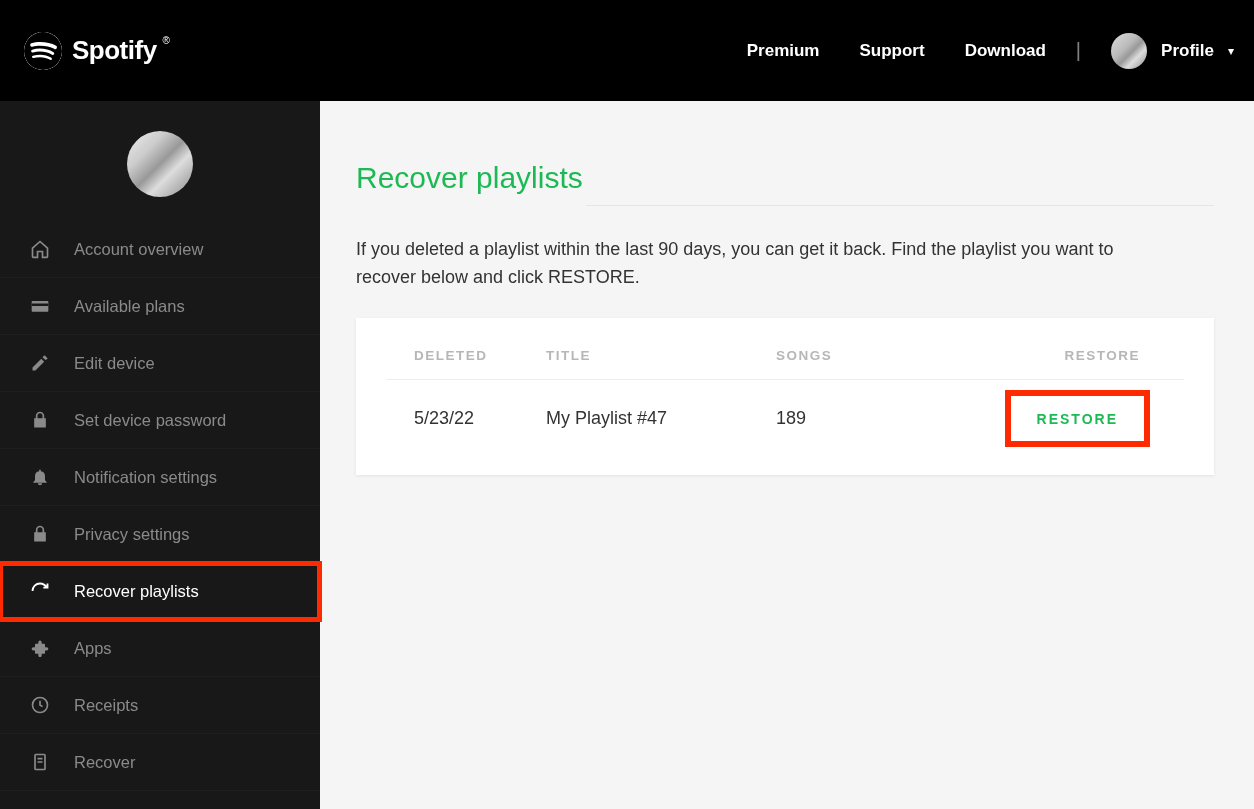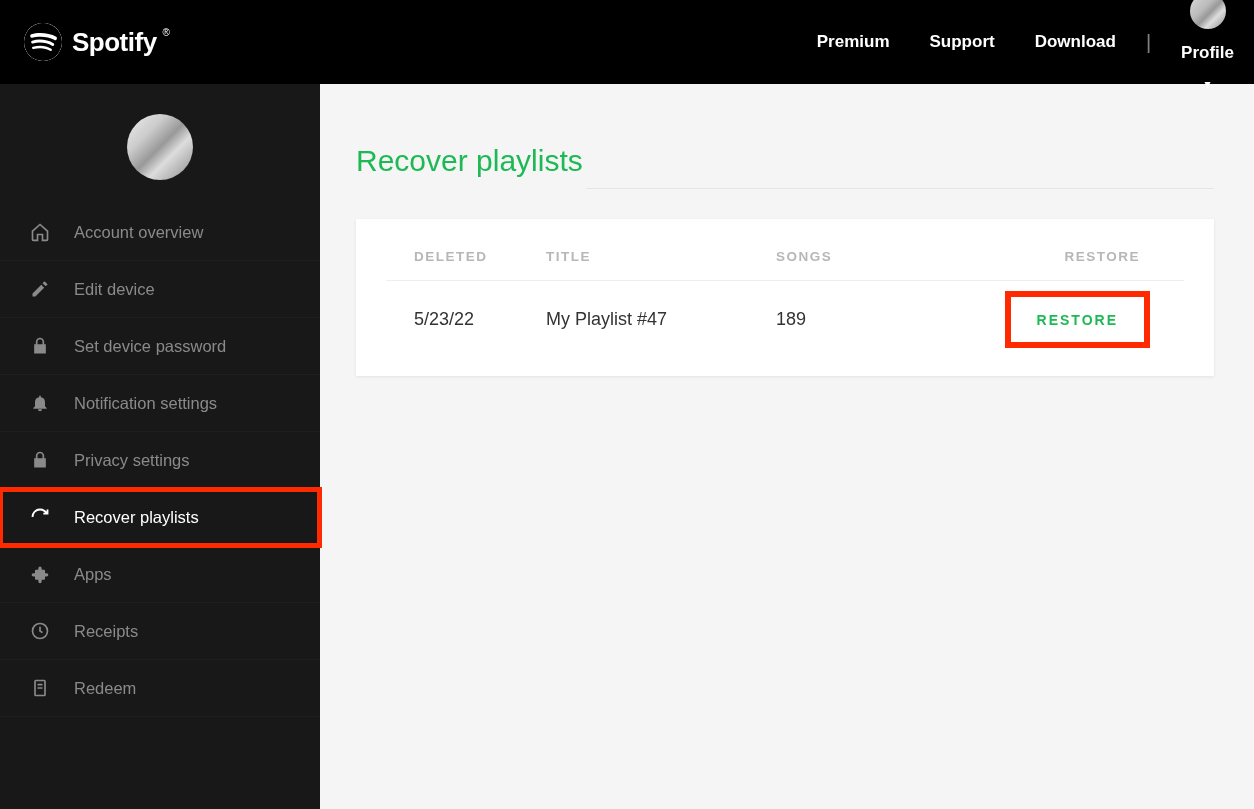--- a/index.html
+++ b/index.html
@@ -5,37 +5,37 @@
   * { margin: 0; padding: 0; box-sizing: border-box; }
   body {
     font-family: -apple-system, BlinkMacSystemFont, "Segoe UI", Helvetica, Arial, sans-serif;
     background: #f5f5f5;
     width: 1254px;
     height: 809px;
     overflow: hidden;
   }
   .header {
     background: #000;
-    height: 84px;
+    height: 101px;
     display: flex;
     align-items: center;
     justify-content: space-between;
     padding: 0 20px 0 24px;
   }
   .logo-area { display: flex; align-items: center; gap: 10px; cursor: pointer; }
   .spotify-icon {
     width: 38px; height: 38px; border-radius: 50%;
     background: #fff; display: flex; align-items: center; justify-content: center;
   }
   .logo-text { color: #fff; font-size: 26px; font-weight: 700; letter-spacing: -0.5px; }
   .logo-tm { color: #fff; font-size: 10px; position: relative; top: -10px; left: -4px; }
   .nav-right { display: flex; align-items: center; gap: 30px; }
   .nav-link { color: #fff; font-size: 17px; font-weight: 700; cursor: pointer; padding-left: 10px; }
   .nav-divider { color: #fff; opacity: 0.5; font-size: 20px; }
-  .profile-area { display: flex; align-items: center; gap: 14px; cursor: pointer; flex-direction: column; }
+  .profile-area { display: flex; align-items: center; gap: 14px; cursor: pointer; }
   .avatar-top {
     width: 36px; height: 36px; border-radius: 50%;
     background: linear-gradient(135deg,#ddd 0%,#bbb 40%,#999 55%,#ddd 70%,#888 100%);
   }
   .profile-label { color: #fff; font-size: 17px; font-weight: 700; }
   .chevron-down { color: #fff; font-size: 12px; }
 
   .body-area { display: flex; height: calc(100% - 80px); }
   .sidebar {
     width: 320px;
@@ -125,20 +125,29 @@
       <span class="side-icon">
           <svg viewBox="0 0 24 24" fill="none" stroke="currentColor" stroke-width="2">
             <path d="M3 11l9-8 9 8v10a1 1 0 01-1 1h-5v-7h-6v7H4a1 1 0 01-1-1V11z"></path>
           </svg>
         </span>
       <span>Account overview</span>
     </div>
     <div class="side-item">
       <span class="side-icon">
           <svg viewBox="0 0 24 24" fill="currentColor">
+            <rect x="2" y="6" width="20" height="13" rx="1"></rect>
+            <rect x="2" y="9" width="20" height="3" fill="#181818"></rect>
+          </svg>
+        </span>
+      <span>Available plans</span>
+    </div>
+    <div class="side-item">
+      <span class="side-icon">
+          <svg viewBox="0 0 24 24" fill="currentColor">
             <path d="M3 17.5V21h3.5L17 10.5 13.5 7 3 17.5zM20.7 7.3a1 1 0 000-1.4l-2.6-2.6a1 1 0 00-1.4 0L15 5l3.5 3.5 2.2-1.2z"></path>
           </svg>
         </span>
       <span>Edit device</span>
     </div>
     <div class="side-item">
       <span class="side-icon">
           <svg viewBox="0 0 24 24" fill="currentColor">
             <path d="M17 10V7a5 5 0 00-10 0v3H5v11h14V10h-2zm-8 0V7a3 3 0 116 0v3H9z"></path>
           </svg>
@@ -186,27 +195,28 @@
         </span>
       <span>Receipts</span>
     </div>
     <div class="side-item">
       <span class="side-icon">
           <svg viewBox="0 0 24 24" fill="none" stroke="currentColor" stroke-width="2">
             <rect x="6" y="3" width="12" height="18" rx="1"></rect>
             <path d="M9 8h6M9 12h6"></path>
           </svg>
         </span>
-      <span>Redeem</span>
+      <span>Recover</span>
     </div>
   </div>
 
   <div class="main">
     <h1 class="page-title">Recover playlists</h1>
     <div class="title-underline"></div>
+    <p class="intro">If you deleted a playlist within the last 90 days, you can get it back. Find the playlist you want to recover below and click RESTORE.</p>
 
     <div class="table-card">
       <div class="thead">
         <div class="col-deleted">DELETED</div>
         <div class="col-title">TITLE</div>
         <div class="col-songs">SONGS</div>
         <div class="col-restore">RESTORE</div>
       </div>
       <div class="thead-underline"></div>
       <div class="trow">

